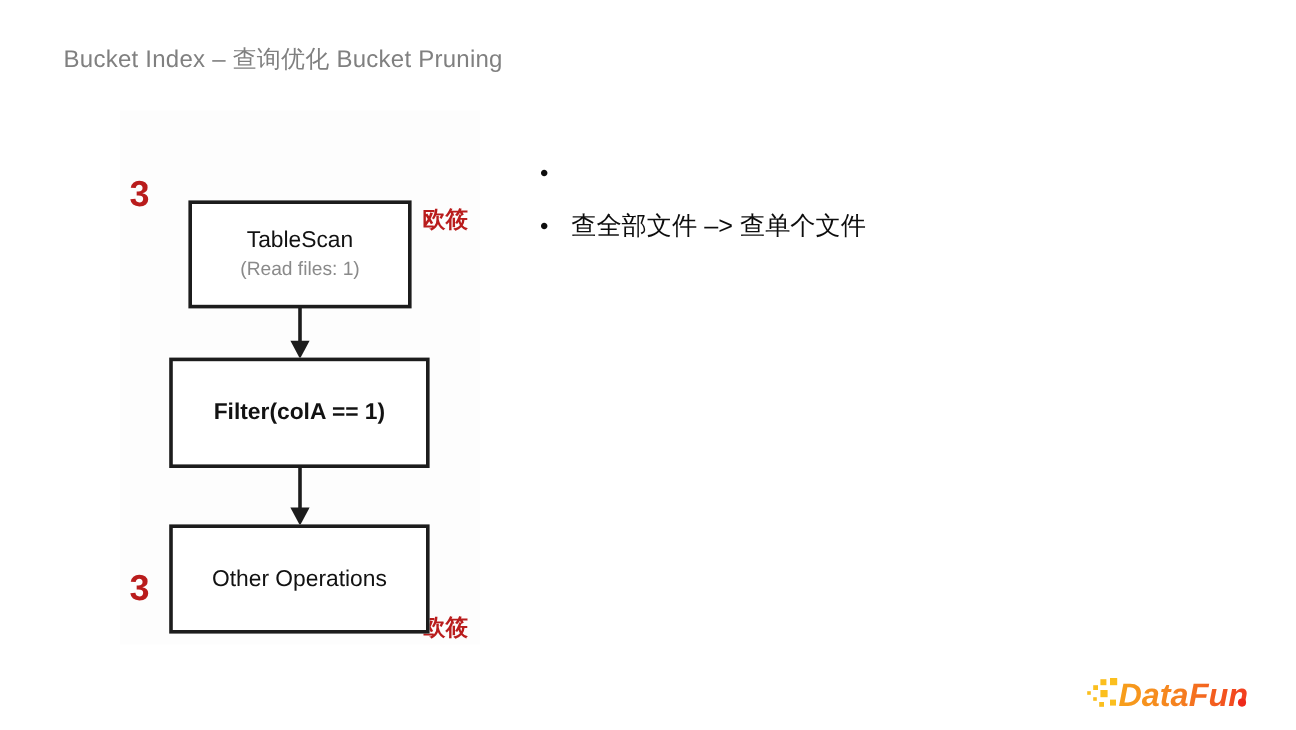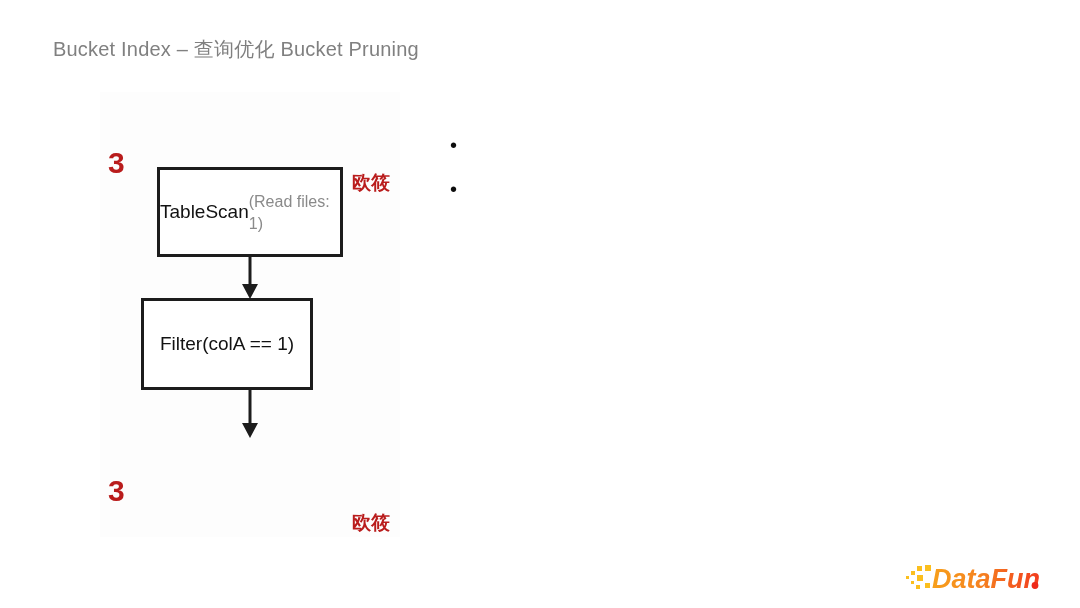--- a/index.html
+++ b/index.html
@@ -66,35 +66,36 @@
     color: #121212;
     font-family: "Liberation Sans", sans-serif;
   }
 
   .node-box {
     position: absolute;
     background: #ffffff;
     border: 3px solid #1c1c1c;
     box-sizing: border-box;
     display: flex;
-    flex-direction: row;
+    flex-direction: column;
     align-items: center;
     justify-content: center;
   }
   #node-tablescan {
     left: 57px;
     top: 75px;
     width: 186px;
     height: 90px;
   }
   #node-filter {
     left: 41px;
     top: 206px;
-    width: 172px;
+    width: 217px;
     height: 92px;
+    font-weight: bold;
   }
   #node-other {
     left: 41px;
     top: 345px;
     width: 217px;
     height: 91px;
   }
 
   .node-title {
     font-size: 19px;
@@ -191,31 +192,35 @@
     <div class="node-single">Filter(colA == 1)</div>
   </div>
 
   <div class="arrow" id="arrow-2">
     <svg width="24" height="51" viewBox="0 0 24 51">
       <line x1="12" y1="0" x2="12" y2="38" stroke="#1c1c1c" stroke-width="3"></line>
       <polygon points="4,35 20,35 12,50" fill="#1c1c1c"></polygon>
     </svg>
   </div>
 
+  <div class="node-box" id="node-other">
+    <div class="node-single">Other Operations</div>
+  </div>
 
 </div>
 
 <div id="bullet-list">
 
   <div class="bullet-row">
     <span class="bullet-dot">•</span>
   </div>
 
   <div class="bullet-row">
     <span class="bullet-dot">•</span>
+    <span class="bullet-text">查全部文件 –&gt; 查单个文件</span>
   </div>
 
 </div>
 
 <div id="brand-logo" aria-label="DataFun.">
   <svg width="135" height="34" viewBox="0 0 135 34">
     <defs>
       <linearGradient id="dfGrad" x1="0" y1="0" x2="1" y2="0">
         <stop offset="0%" stop-color="#F7A01B"></stop>
         <stop offset="45%" stop-color="#F58220"></stop>

